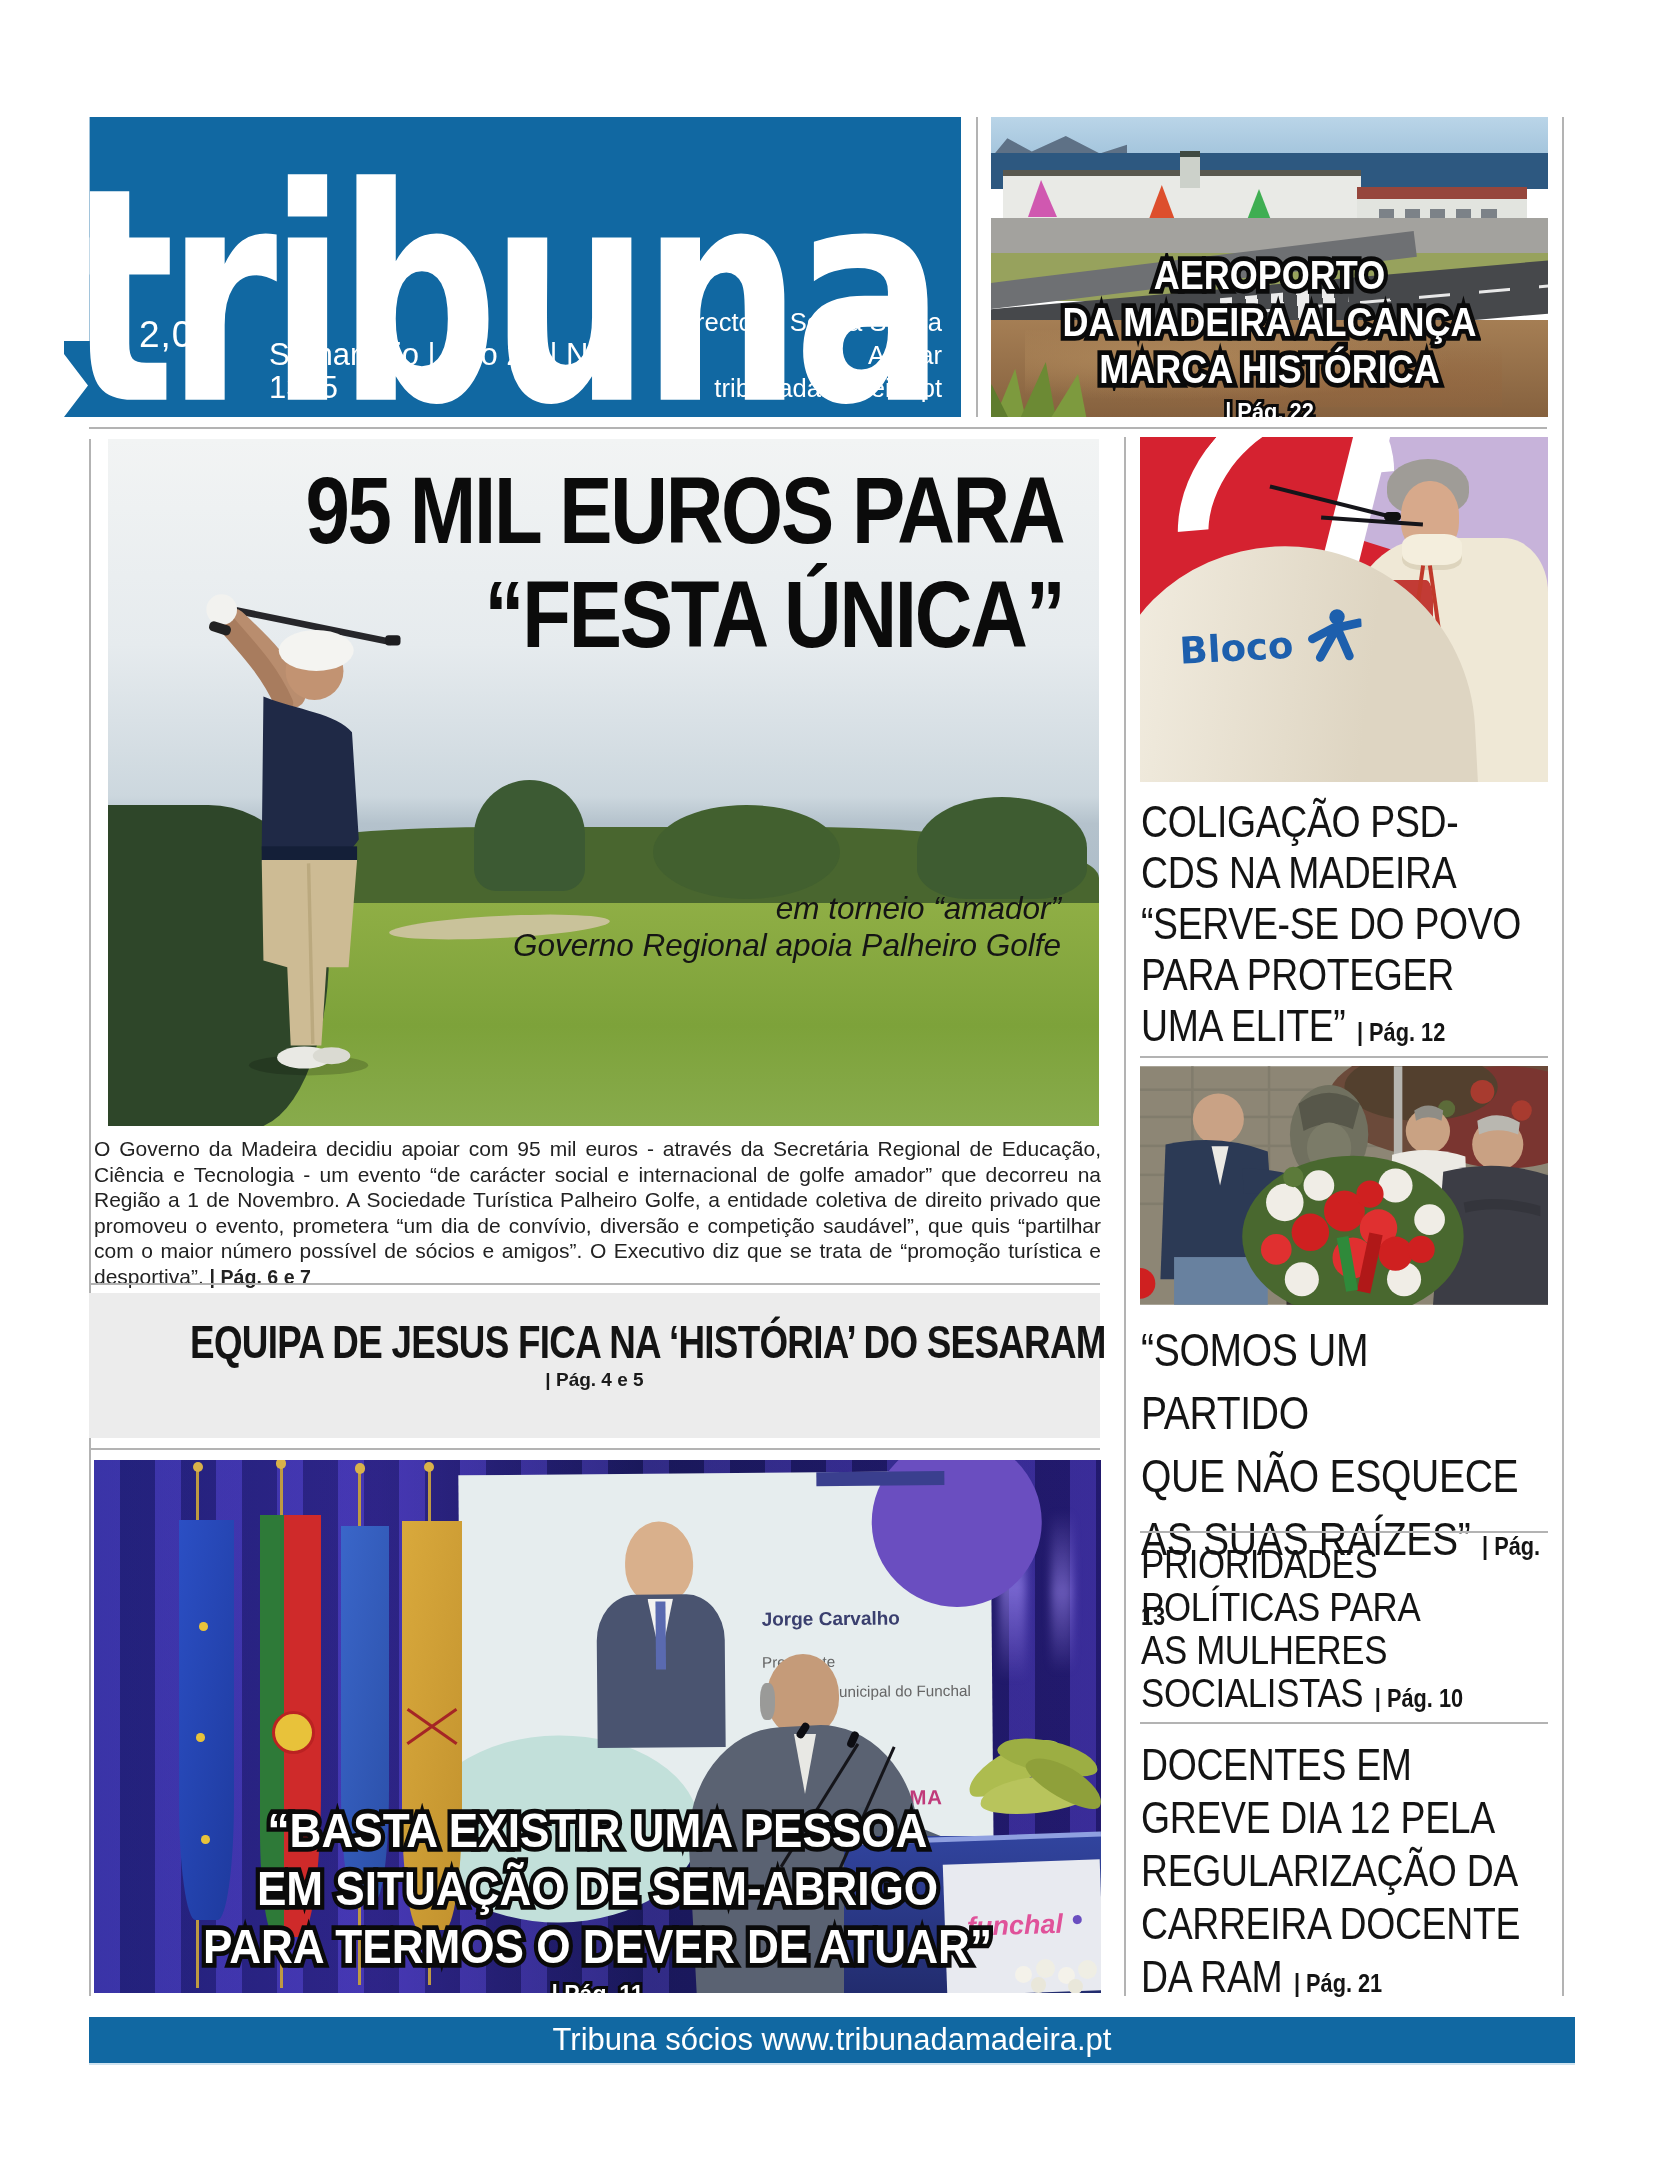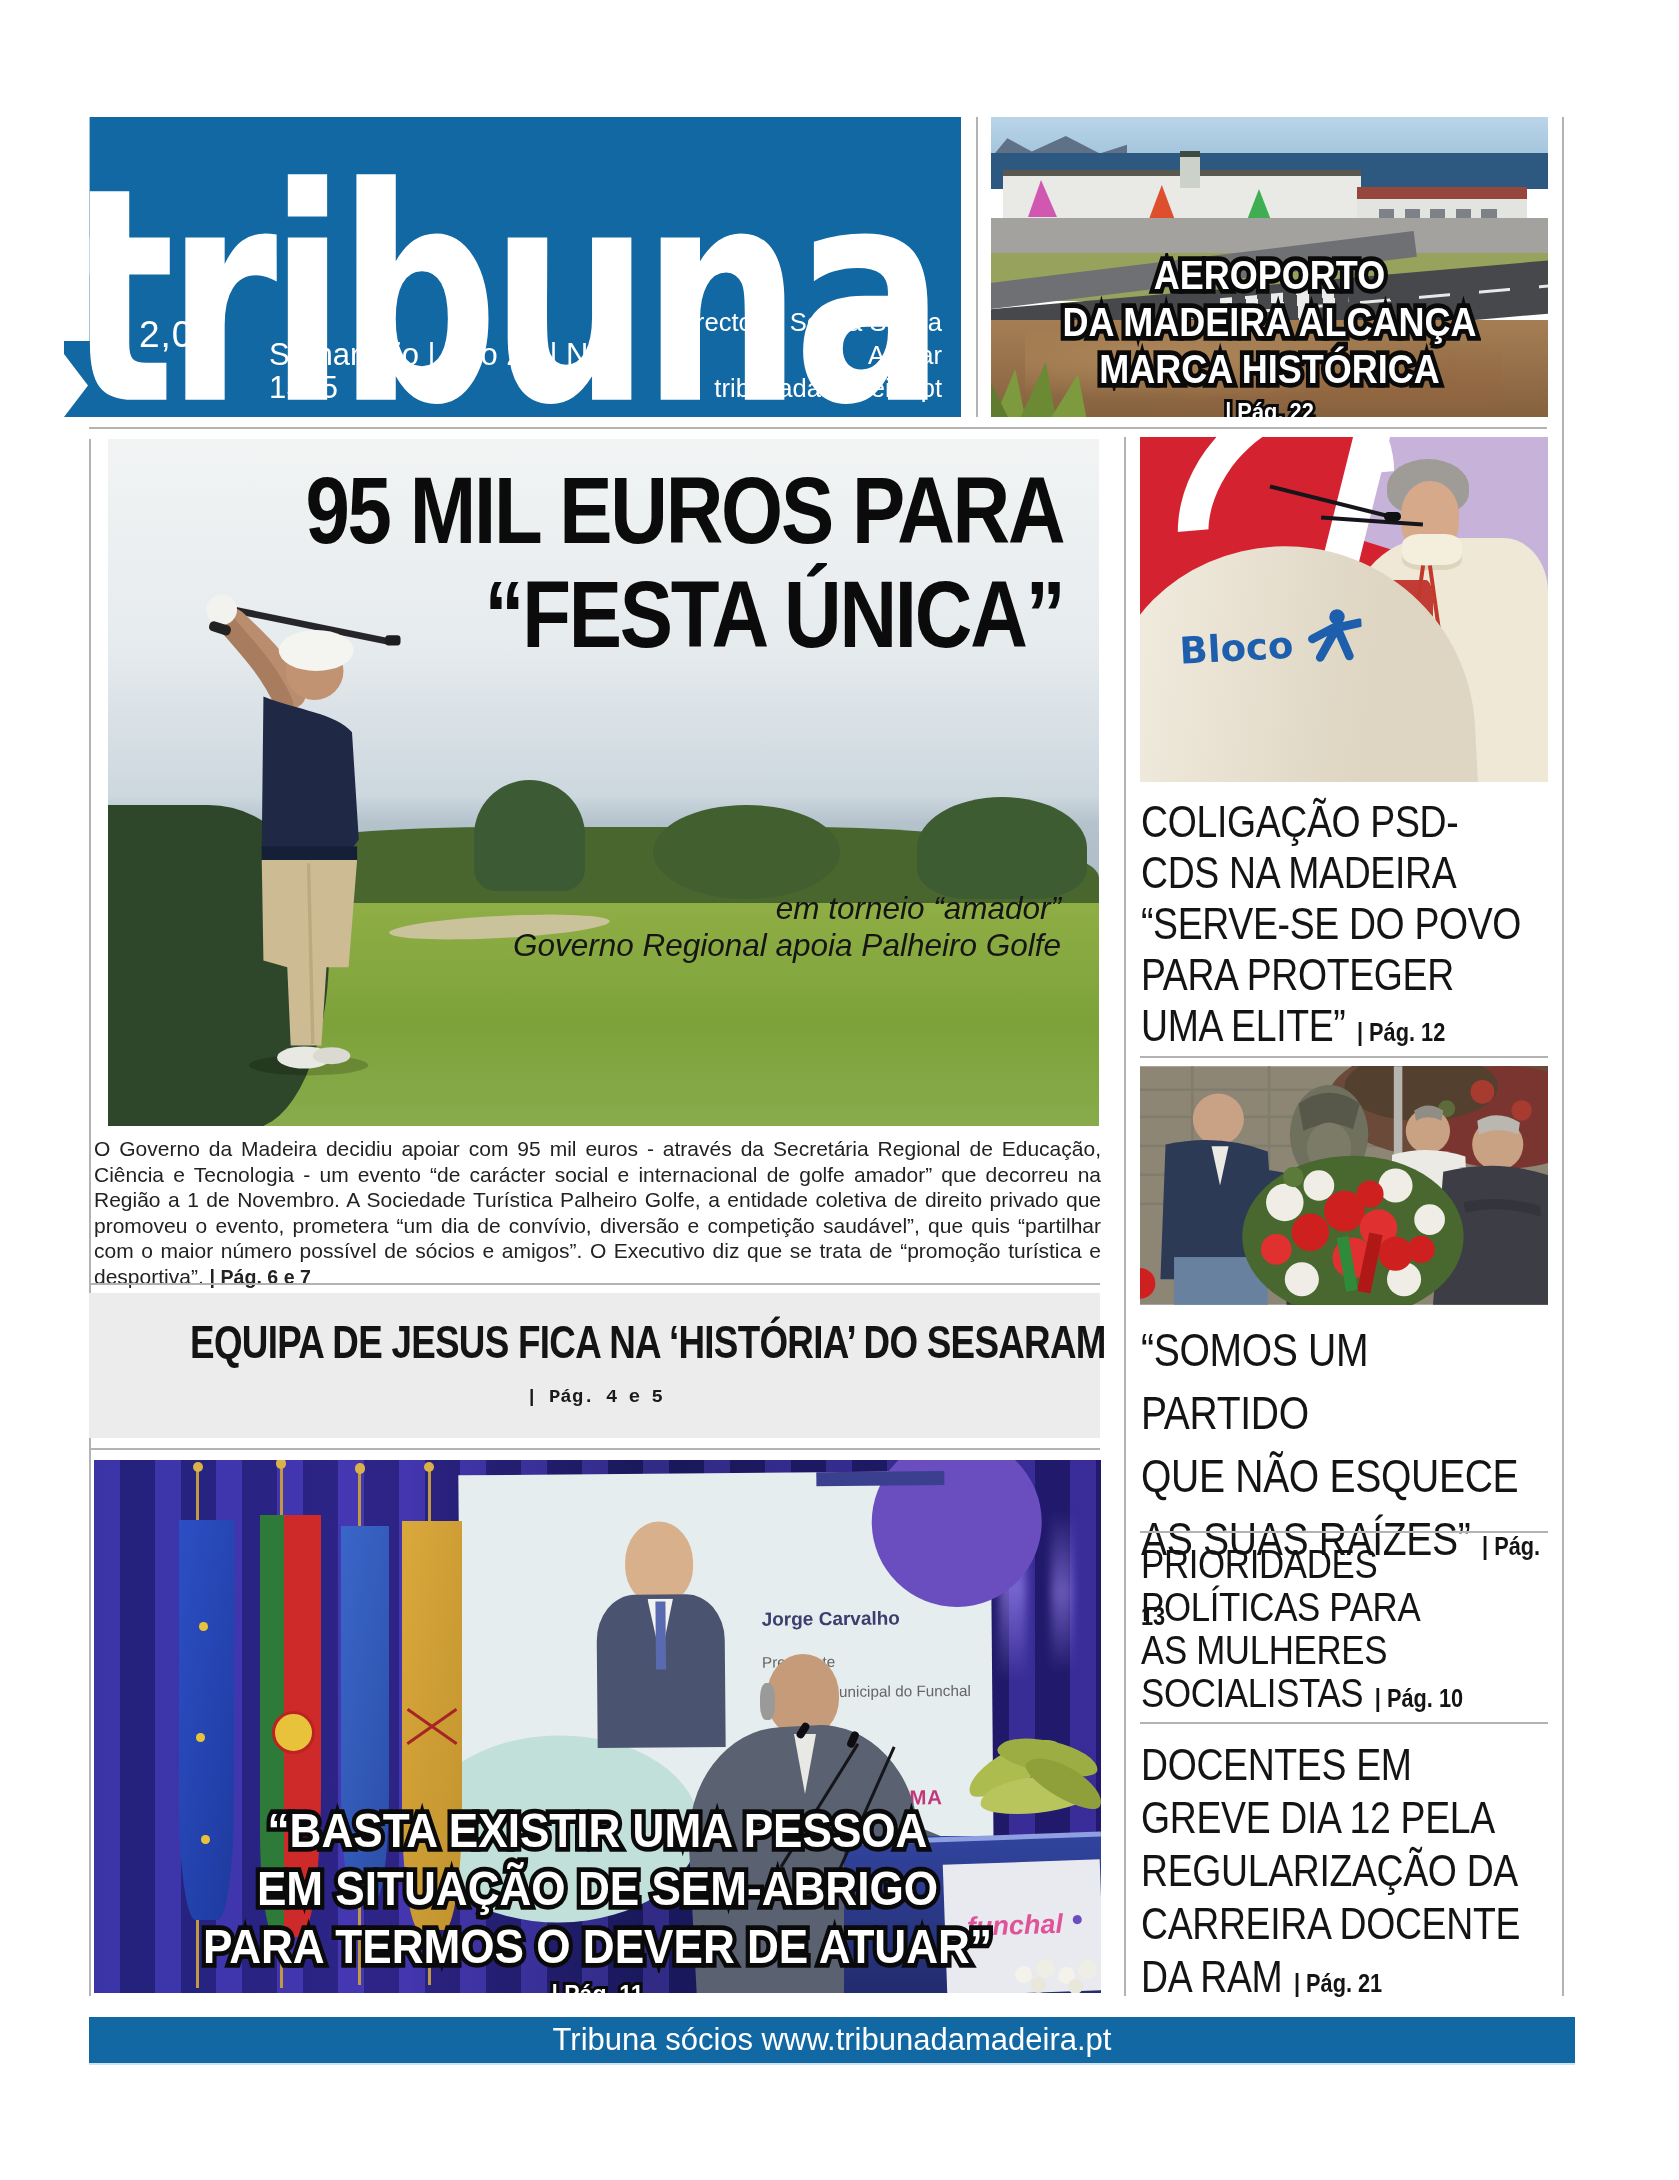--- a/index.html
+++ b/index.html
@@ -36,21 +36,21 @@
   .lead-cap{position:absolute;top:451px;right:38px;text-align:right;font-style:italic;
     font-size:31.5px;line-height:37px;color:#151515;}
   .lead-body{position:absolute;left:94px;top:1136px;width:1007px;font-size:21px;line-height:25.6px;
     text-align:justify;color:#222;}
   .lead-body b{font-weight:bold;font-size:19.6px;}
   
   .sesaram{position:absolute;left:89px;top:1293px;width:1011px;height:145px;background:#ececec;text-align:center;}
   .sesaram-h{margin:0;padding-top:24px;font-size:46px;line-height:51px;font-weight:bold;letter-spacing:-0.9px;
     transform:scaleX(.8);transform-origin:50% 0;white-space:nowrap;color:#141414;}
   .sesaram-sub{margin-top:6.8px;font-size:22px;color:#2a2a2a;}
-  .sesaram-pag{margin-top:18px;font-size:19px;font-weight:bold;color:#1a1a1a;font-family:Liberation Mono, monospace;}
+  .sesaram-pag{margin-top:1px;font-size:19px;font-weight:bold;color:#1a1a1a;}
   
   .quote-h{position:absolute;left:0;right:0;top:341px;text-align:center;font-weight:bold;
     font-size:49px;line-height:58px;transform:scaleX(.9);transform-origin:50% 0;}
   .quote-pag{position:absolute;left:0;right:0;top:521px;text-align:center;font-weight:bold;
     font-size:23px;line-height:27px;}
   
   .rh{position:absolute;left:1141px;width:477px;color:#141414;transform:scaleX(.85);transform-origin:0 0;
     letter-spacing:-0.4px;}
   .rh .pag{font-size:25.6px;font-weight:bold;margin-left:13.6px;letter-spacing:0;}
   .rh-colig{top:796px;font-size:44px;line-height:51px;}

